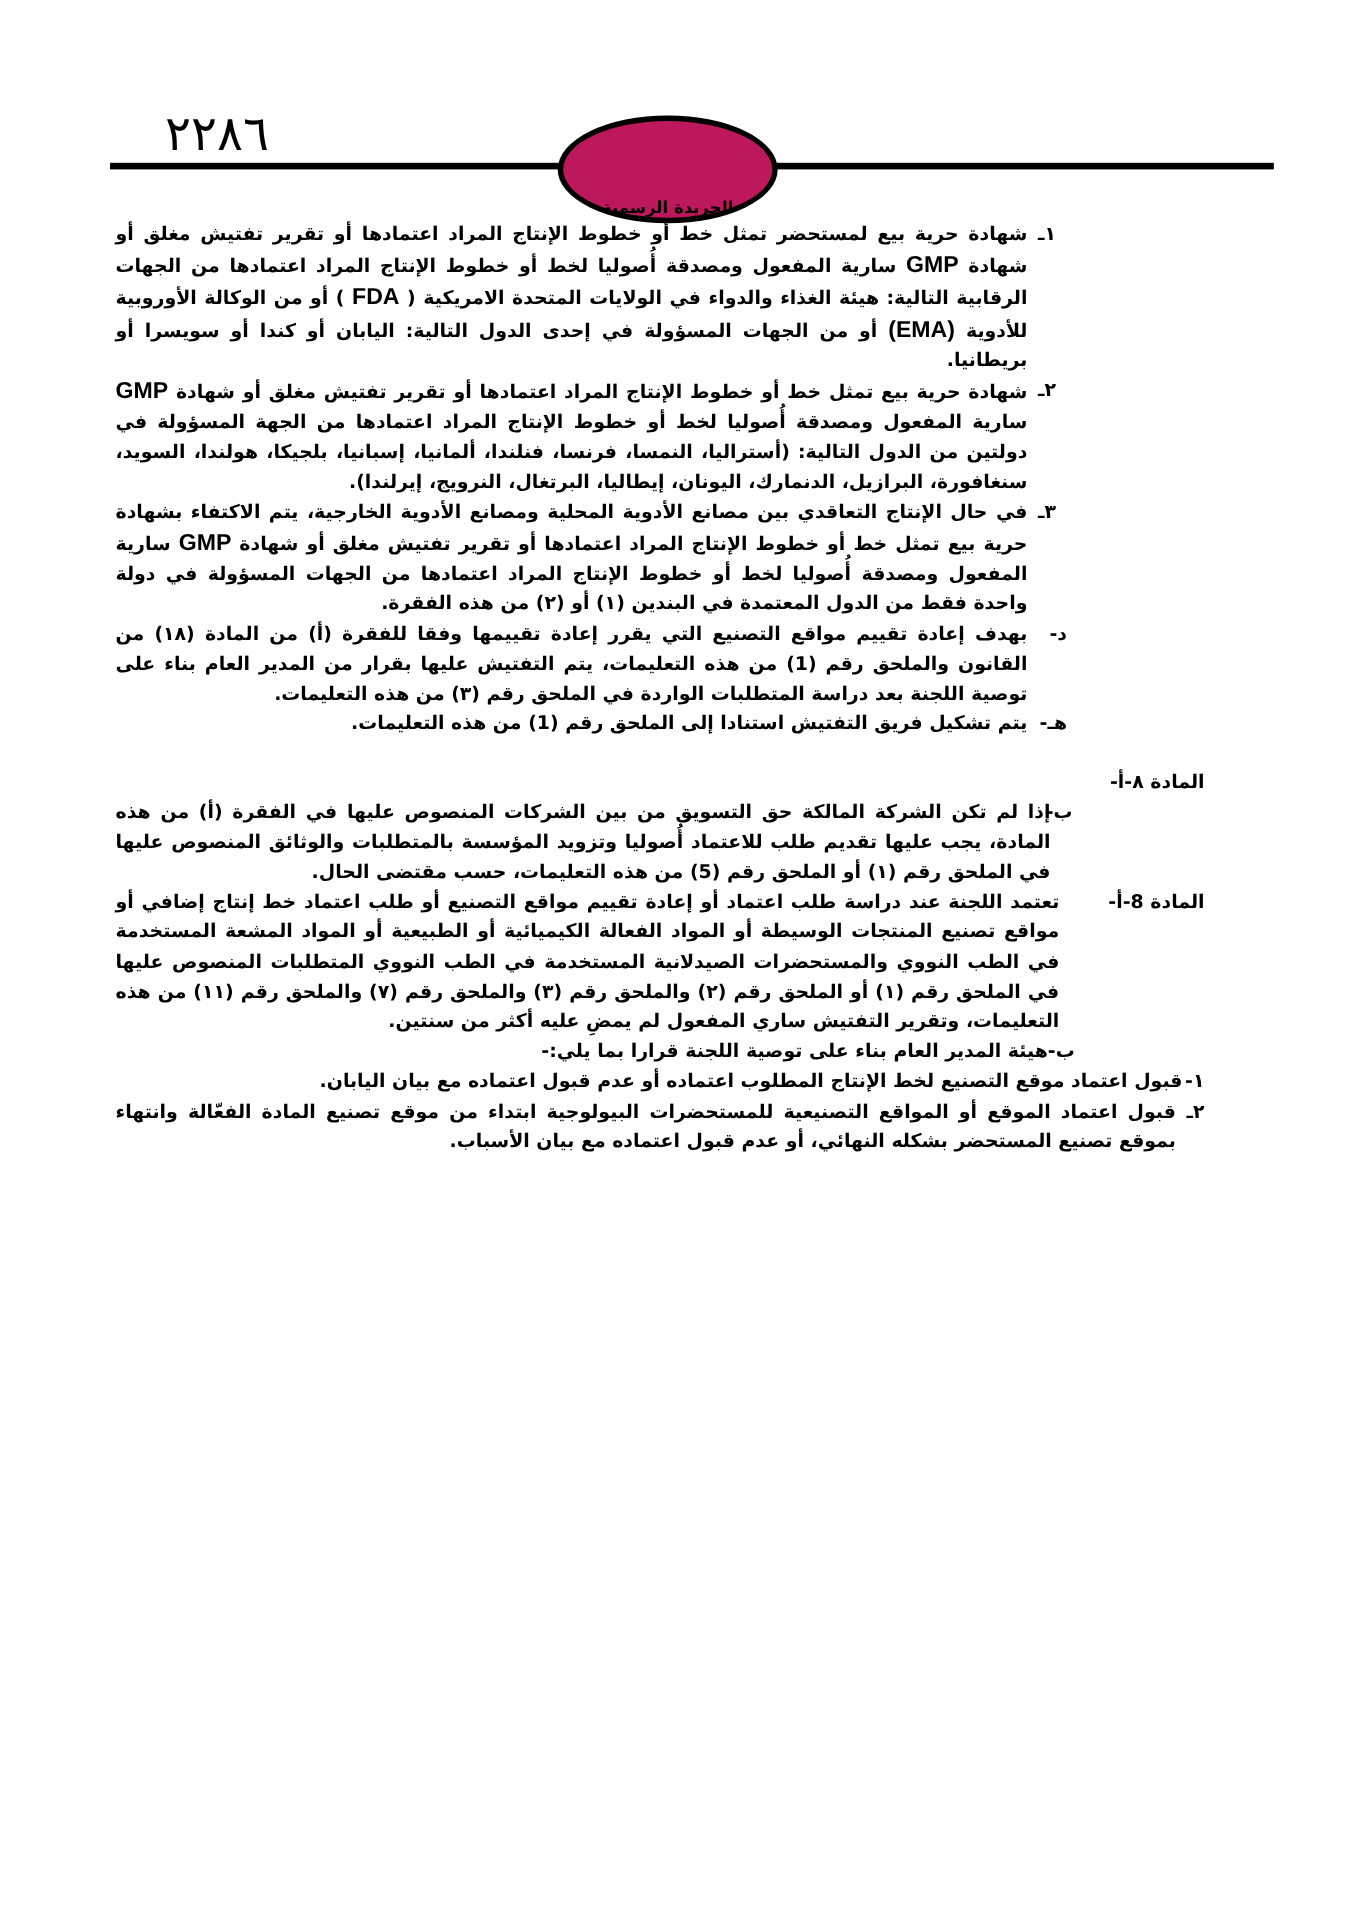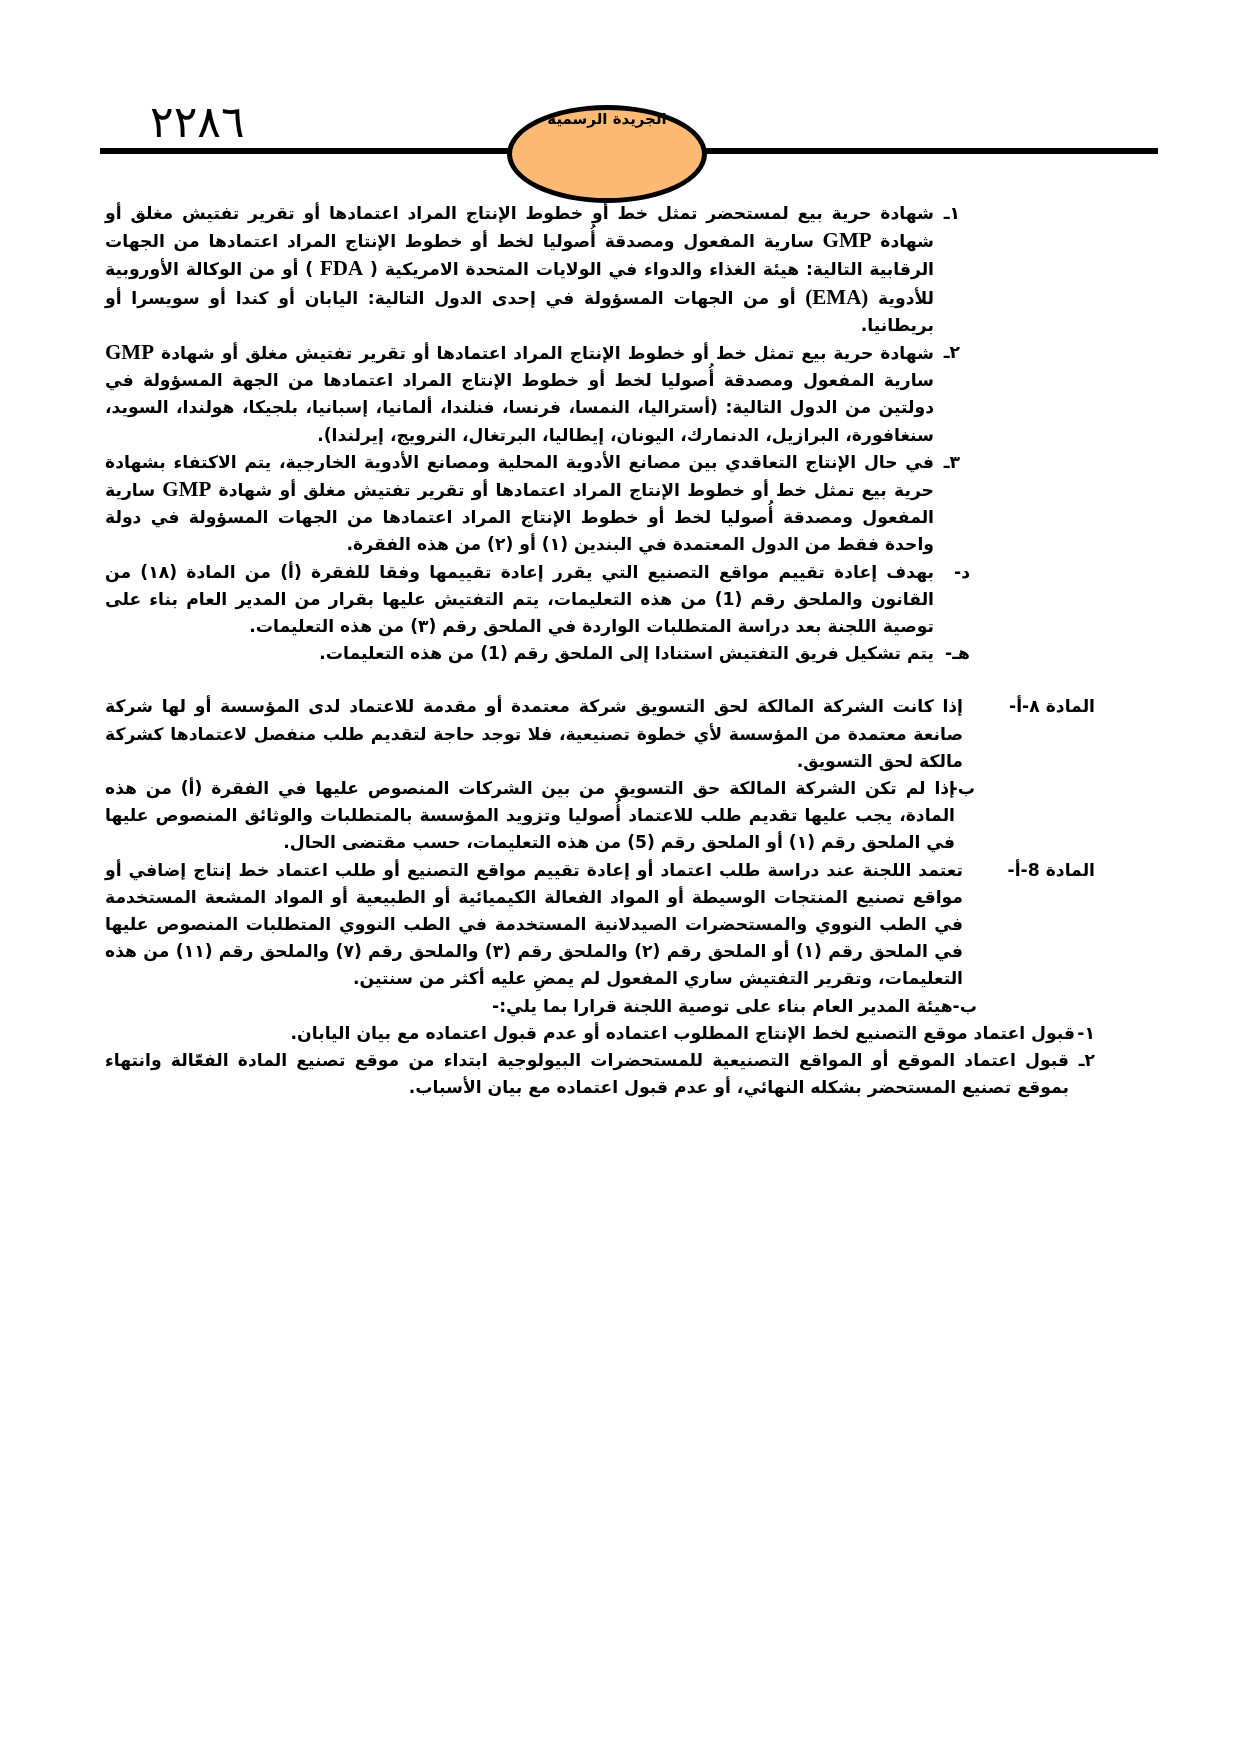--- a/index.html
+++ b/index.html
@@ -13,30 +13,30 @@
     font-size: 44px; letter-spacing: 2px; line-height: 1;
   }
   .rule {
     position: absolute; top: 148px; height: 6px; background: #000;
   }
   .rule-left { left: 100px; width: 420px; }
   .rule-right { left: 700px; width: 458px; }
   .masthead {
     position: absolute; left: 507px; top: 105px; width: 200px; height: 98px;
     border: 5px solid #000; border-radius: 50%;
-    box-sizing: border-box; background: #fdba74;
-    display: flex; align-items: flex-start; justify-content: center;
+    box-sizing: border-box; background: #be185d;
+    display: flex; align-items: flex-end; justify-content: center;
   }
   .masthead span { font-size: 15px; font-weight: bold; direction: rtl; }
 
   .content {
     position: absolute; left: 105px; top: 200px; width: 990px;
     direction: rtl; font-weight: bold; font-size: 17.2px; line-height: 27.2px;
   }
-  .lat { font-family: Liberation Serif, serif; font-size: 21px; direction: ltr; unicode-bidi: embed; }
+  .lat { font-family: Liberation Sans, sans-serif; font-size: 21px; direction: ltr; unicode-bidi: embed; }
 
   .item {
     display: flex; flex-direction: row; align-items: flex-start;
   }
   .item .marker { flex: 0 0 auto; white-space: nowrap; }
   .item .body { flex: 1 1 auto; text-align: justify; text-align-last: right; }
 
   
   .num-item { margin-right: 135px; }
   .num-item .marker { width: 26px; }
@@ -82,21 +82,20 @@
   </div>
 
   <div class="item letter-item">
     <span class="marker">هـ- </span>
     <span class="body">يتم تشكيل فريق التفتيش استنادا إلى الملحق رقم (1) من هذه التعليمات.</span>
   </div>
 
   <div class="article">
     <div class="item art-item">
       <span class="marker">المادة ٨-أ- </span>
-      <span class="body">إذا كانت الشركة المالكة لحق التسويق شركة معتمدة أو مقدمة للاعتماد لدى المؤسسة أو لها شركة صانعة معتمدة من المؤسسة لأي خطوة تصنيعية، فلا توجد حاجة لتقديم طلب منفصل لاعتمادها كشركة مالكة لحق التسويق.</span>
     </div>
     <div class="item art-sub">
       <span class="marker" style="width:20px">ب- </span>
       <span class="body">إذا لم تكن الشركة المالكة حق التسويق من بين الشركات المنصوص عليها في الفقرة (أ) من هذه المادة، يجب عليها تقديم طلب للاعتماد أُصوليا وتزويد المؤسسة بالمتطلبات والوثائق المنصوص عليها في الملحق رقم (١) أو الملحق رقم (5) من هذه التعليمات، حسب مقتضى الحال.</span>
     </div>
   </div>
 
   <div>
     <div class="item art-item">
       <span class="marker">المادة 8-أ-</span>

